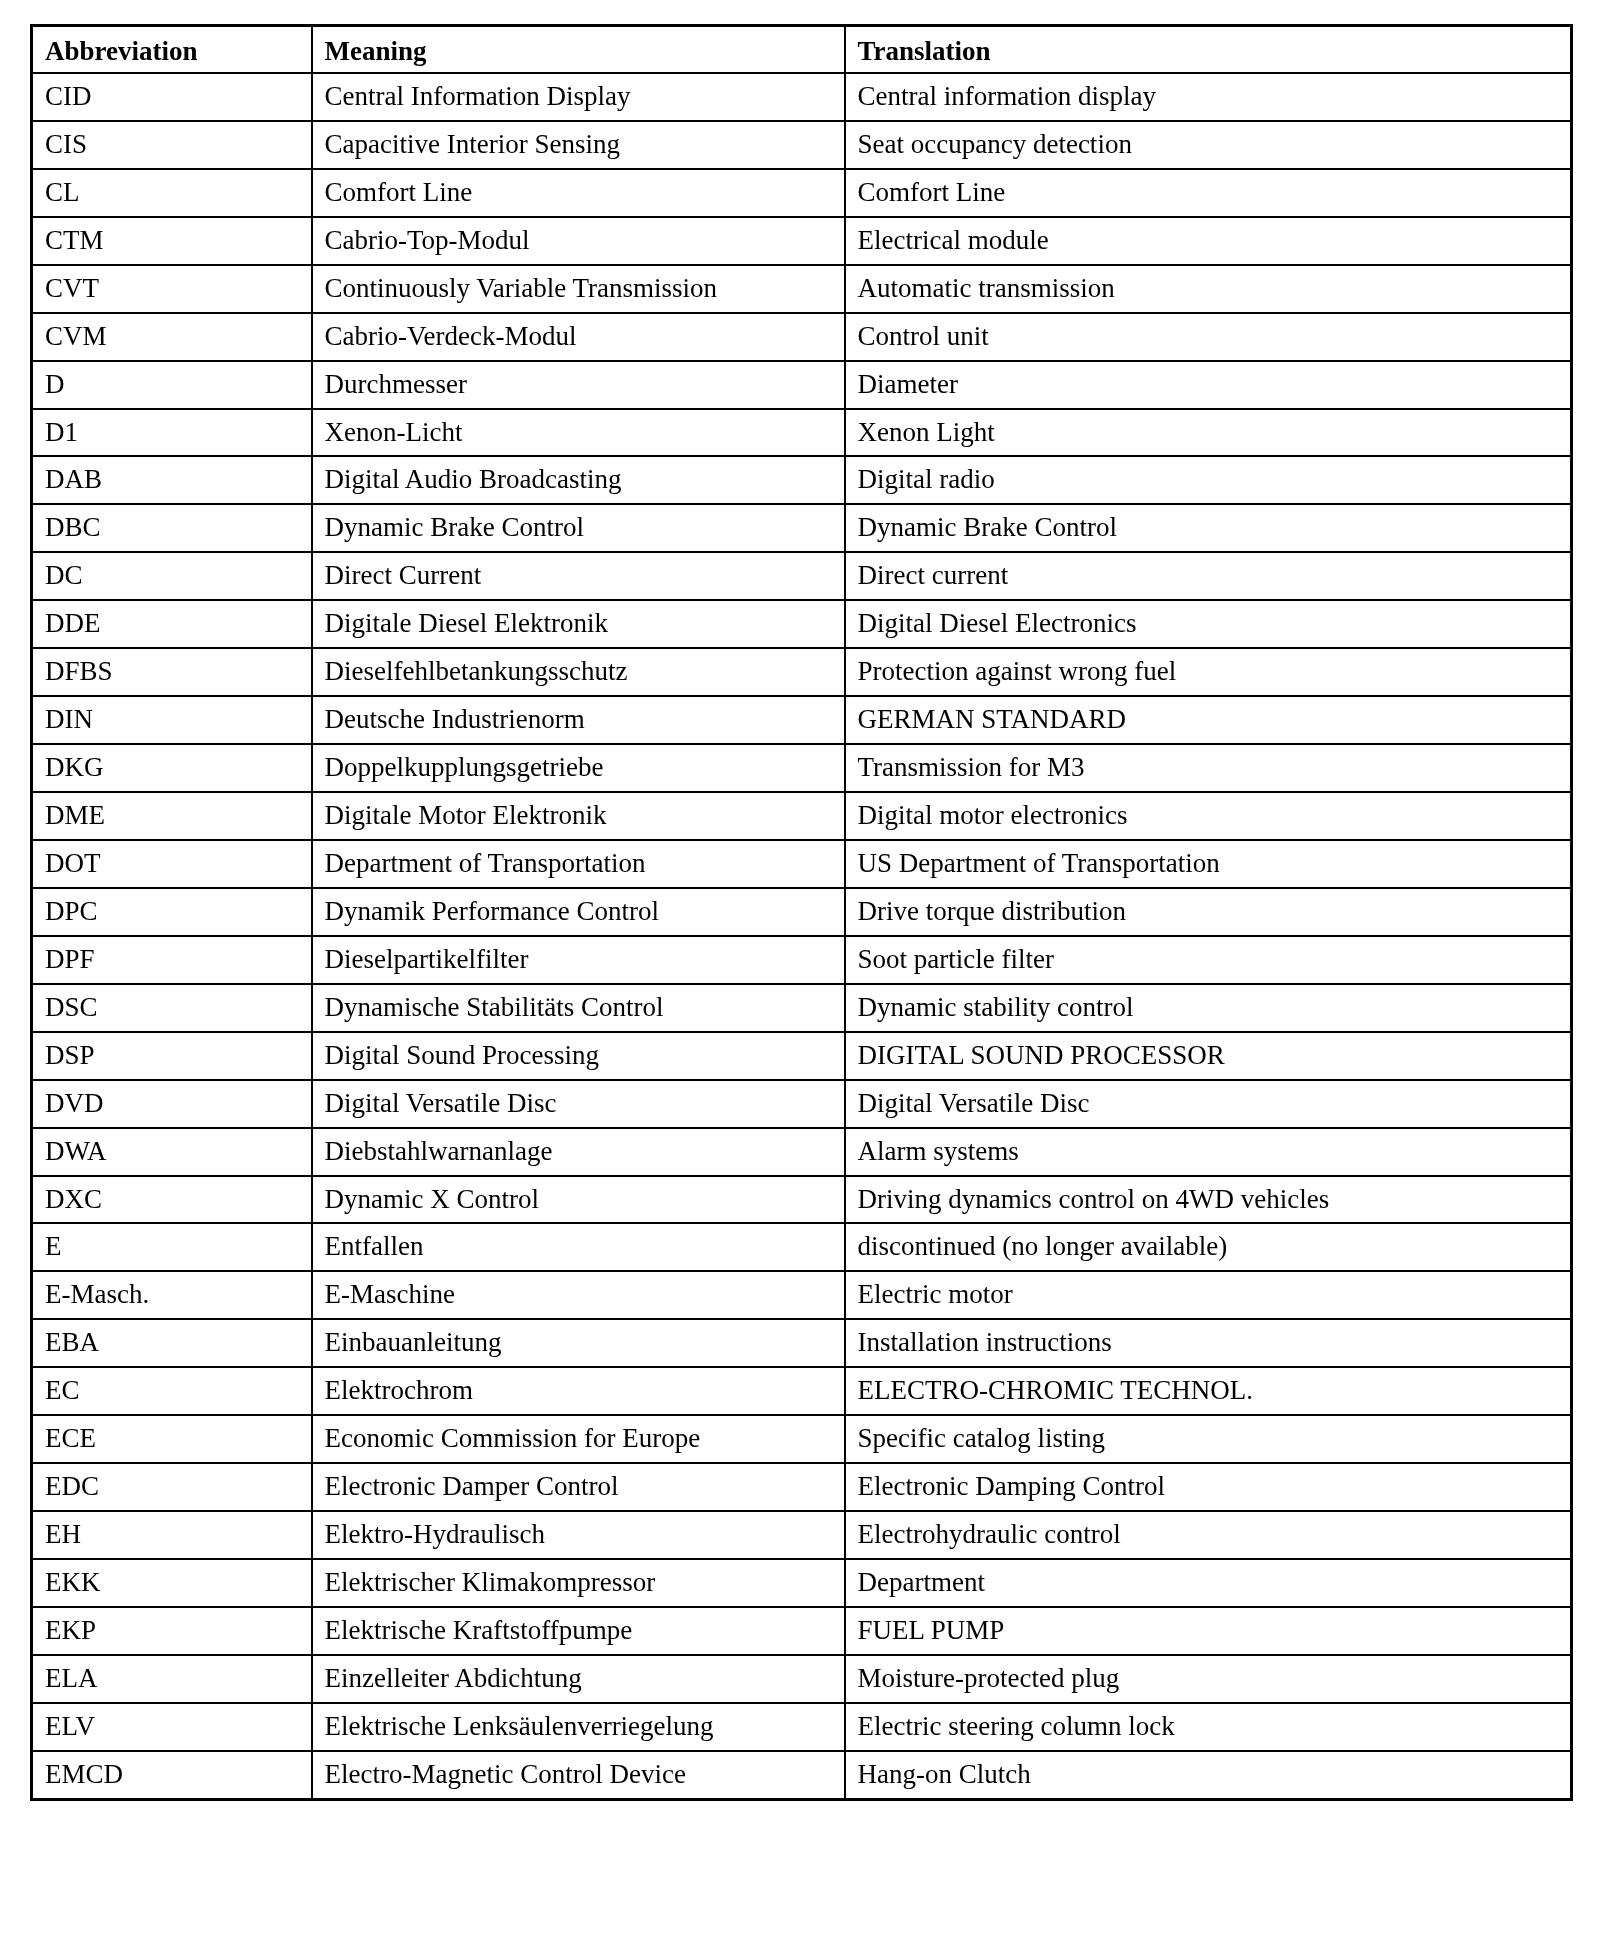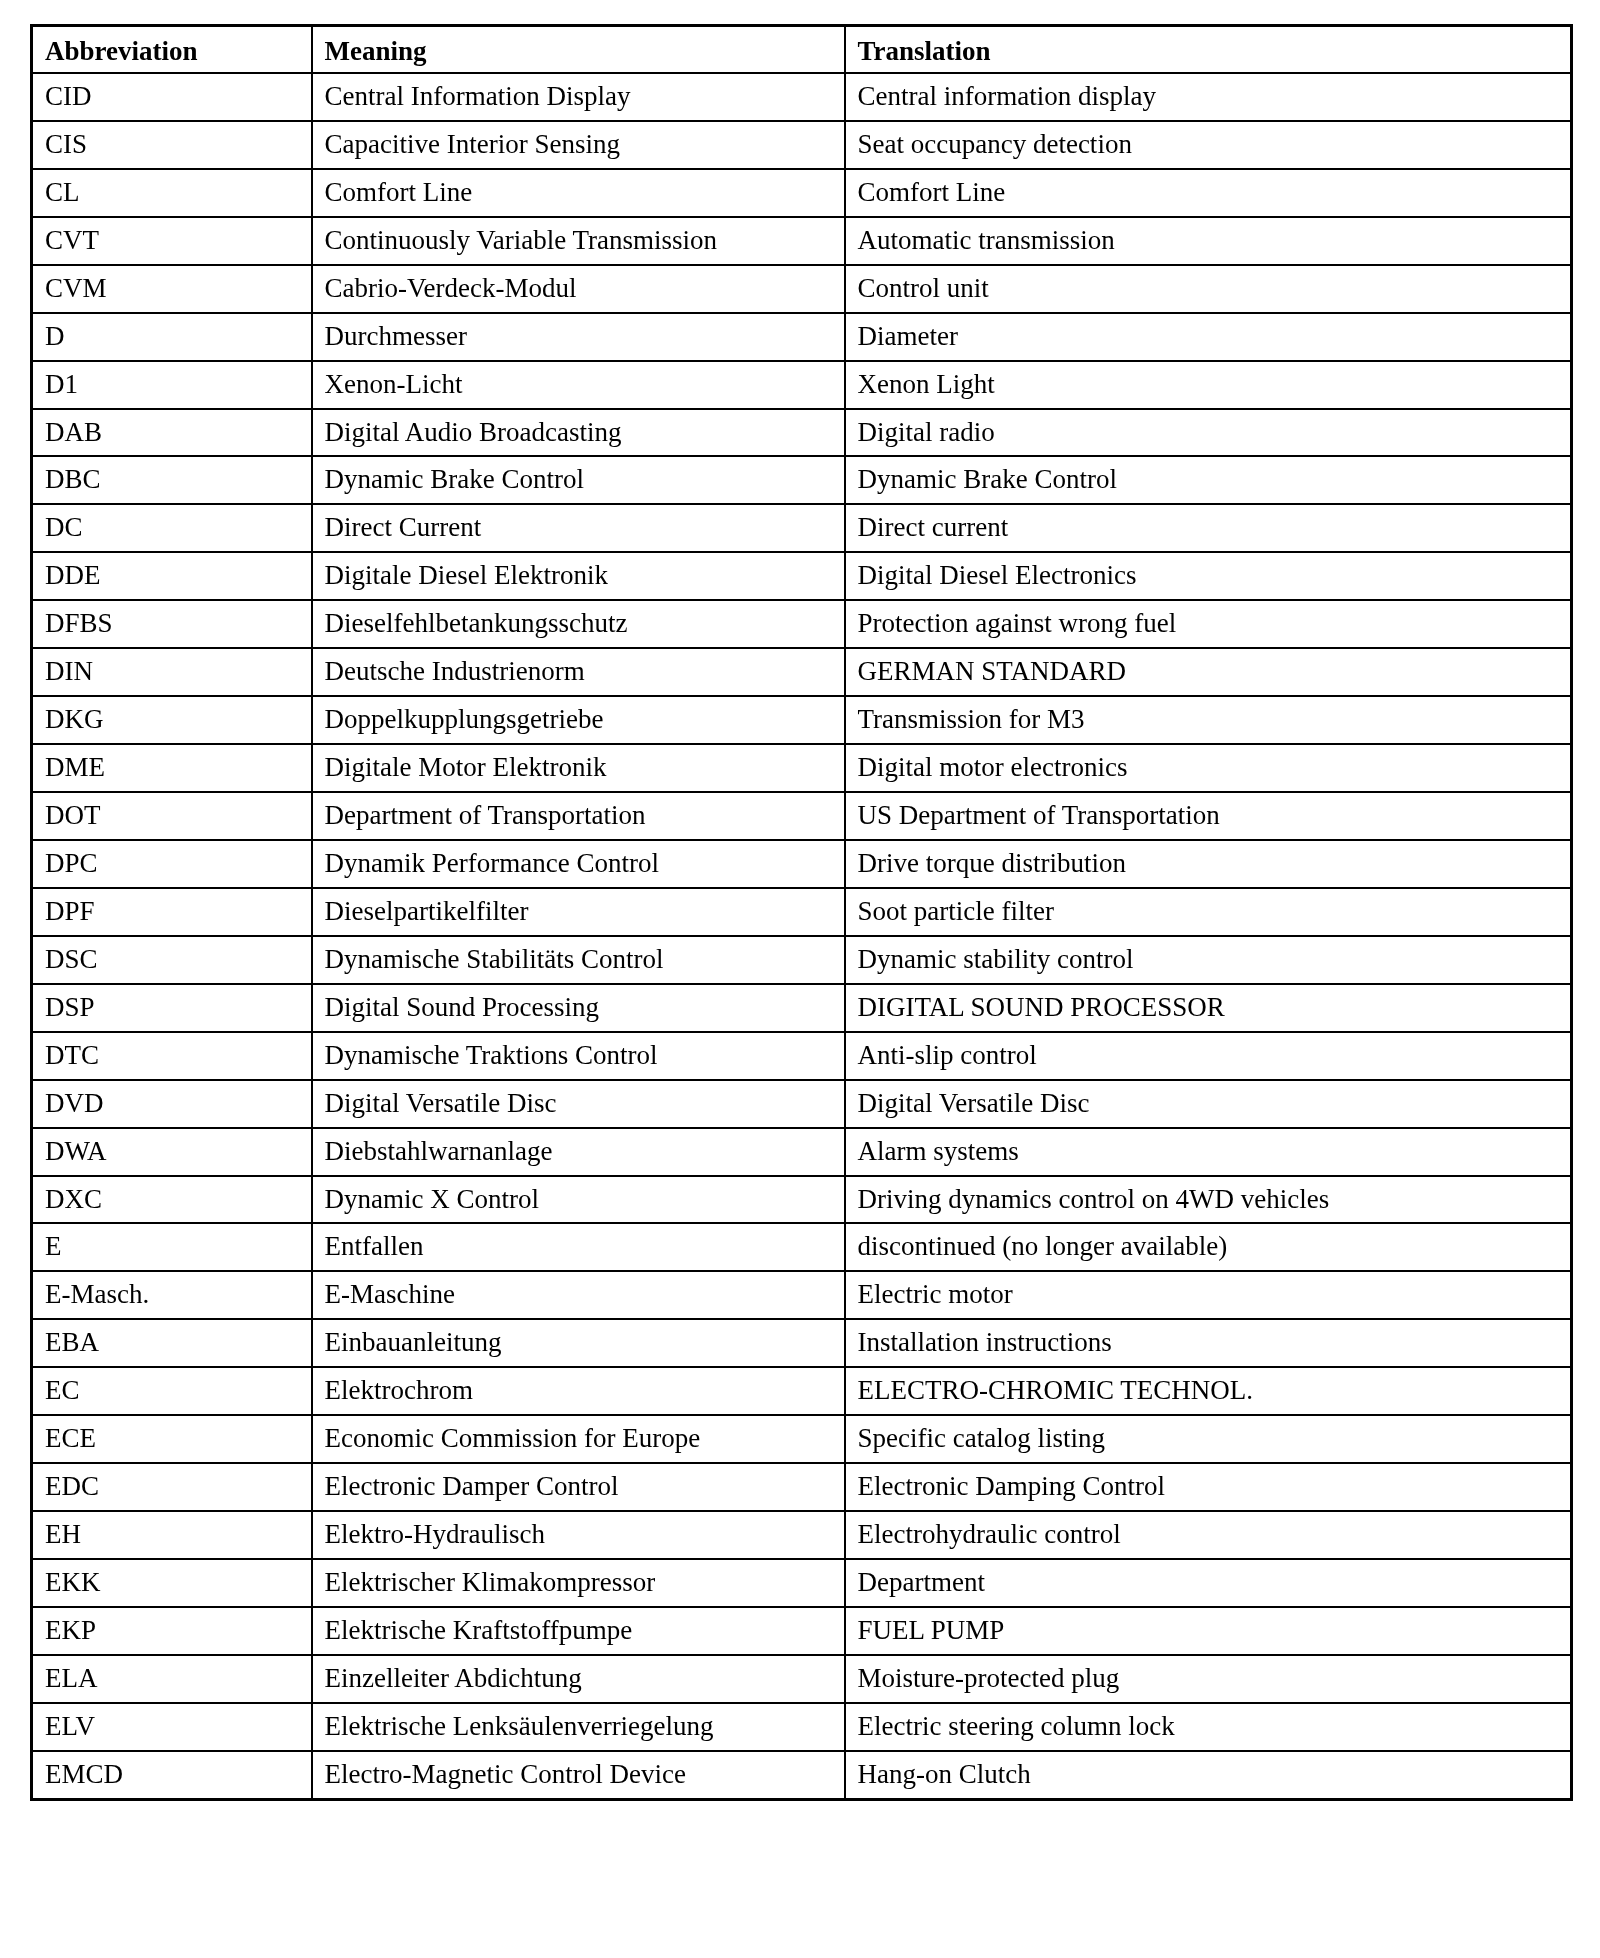--- a/index.html
+++ b/index.html
@@ -68,20 +68,25 @@
           <td>CIS</td>
           <td>Capacitive Interior Sensing</td>
           <td>Seat occupancy detection</td>
         </tr>
         <tr>
           <td>CL</td>
           <td>Comfort Line</td>
           <td>Comfort Line</td>
         </tr>
         <tr>
+          <td>CTM</td>
+          <td>Cabrio-Top-Modul</td>
+          <td>Electrical module</td>
+        </tr>
+        <tr>
           <td>CVT</td>
           <td>Continuously Variable Transmission</td>
           <td>Automatic transmission</td>
         </tr>
         <tr>
           <td>CVM</td>
           <td>Cabrio-Verdeck-Modul</td>
           <td>Control unit</td>
         </tr>
         <tr>
@@ -151,25 +156,20 @@
         </tr>
         <tr>
           <td>DSC</td>
           <td>Dynamische Stabilitäts Control</td>
           <td>Dynamic stability control</td>
         </tr>
         <tr>
           <td>DSP</td>
           <td>Digital Sound Processing</td>
           <td>DIGITAL SOUND PROCESSOR</td>
-        </tr>
-        <tr>
-          <td>DTC</td>
-          <td>Dynamische Traktions Control</td>
-          <td>Anti-slip control</td>
         </tr>
         <tr>
           <td>DVD</td>
           <td>Digital Versatile Disc</td>
           <td>Digital Versatile Disc</td>
         </tr>
         <tr>
           <td>DWA</td>
           <td>Diebstahlwarnanlage</td>
           <td>Alarm systems</td>

